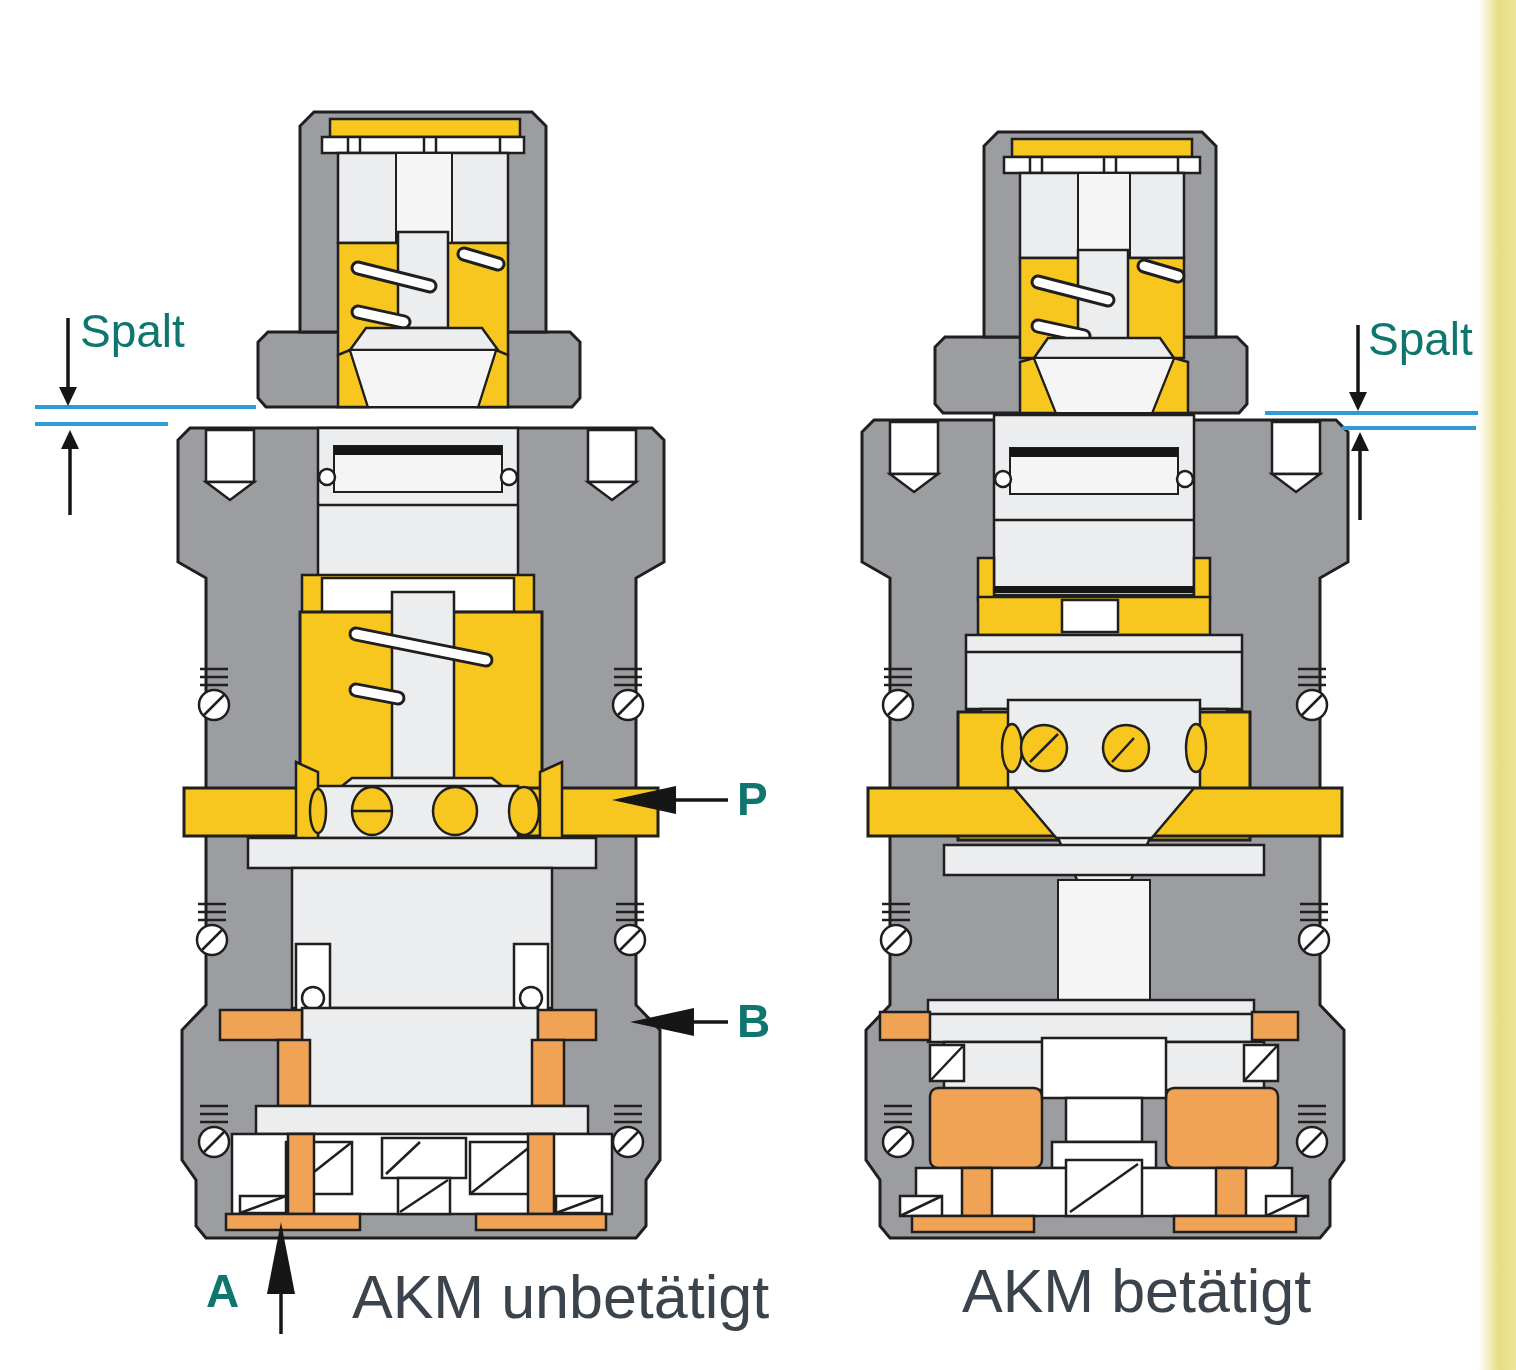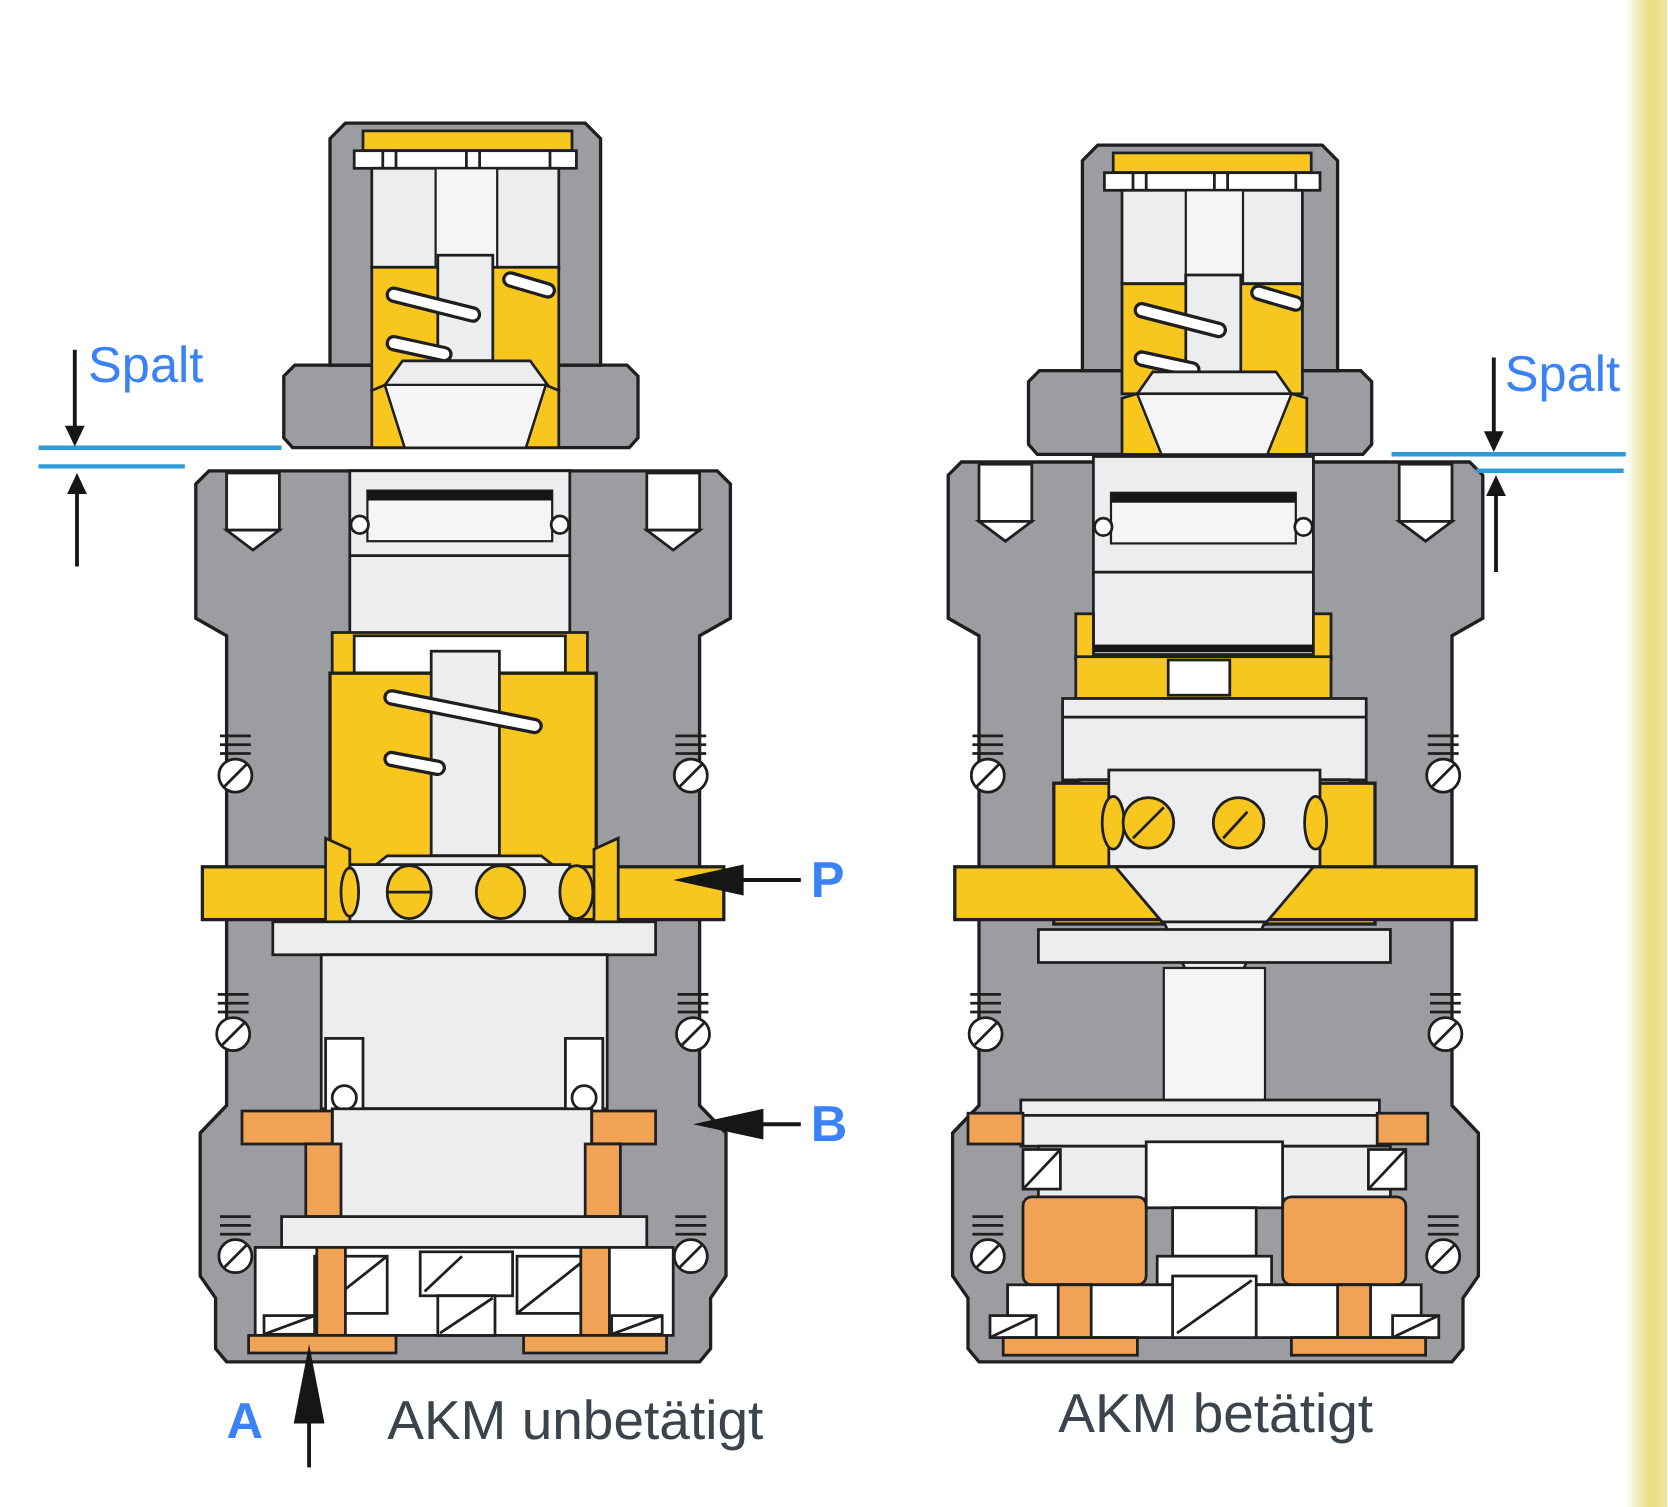--- a/index.html
+++ b/index.html
@@ -22,24 +22,24 @@
   .lgt2{fill:#F5F5F5;stroke:#1F1F1F;stroke-width:2;}
   .ln{stroke:#1F1F1F;stroke-width:2.5;fill:none;}
   .blk{fill:#161616;}
   .blue{stroke:#2E9BD6;stroke-width:4;}
   .arr{fill:#161616;}
   .arrln{stroke:#161616;stroke-width:3.5;}
   .pino{stroke:#1F1F1F;stroke-width:15;stroke-linecap:round;}
   .pini{stroke:#FFFFFF;stroke-width:9;stroke-linecap:round;}
   .hatchf{fill:url(#hatch);stroke:#1F1F1F;stroke-width:2;}
   
-  .lbl{position:absolute;color:#3b82f6;white-space:nowrap;}
+  .lbl{position:absolute;color:#0f766e;white-space:nowrap;}
   .spalt{font-size:46px;}
   .portlbl{font-size:46px;font-weight:bold;}
-  .caption{font-size:50px;color:#3B434C;}
+  .caption{font-size:61px;color:#3B434C;}
 </style>
 </head>
 <body>
 
 <div class="stage">
 
 <svg width="1516" height="1370" viewBox="0 0 1516 1370">
   <defs>
     <pattern id="hatch" patternUnits="userSpaceOnUse" width="9" height="9">
       <path d="M0,9 L9,0" stroke="#2A2A2A" stroke-width="1.6"></path>

